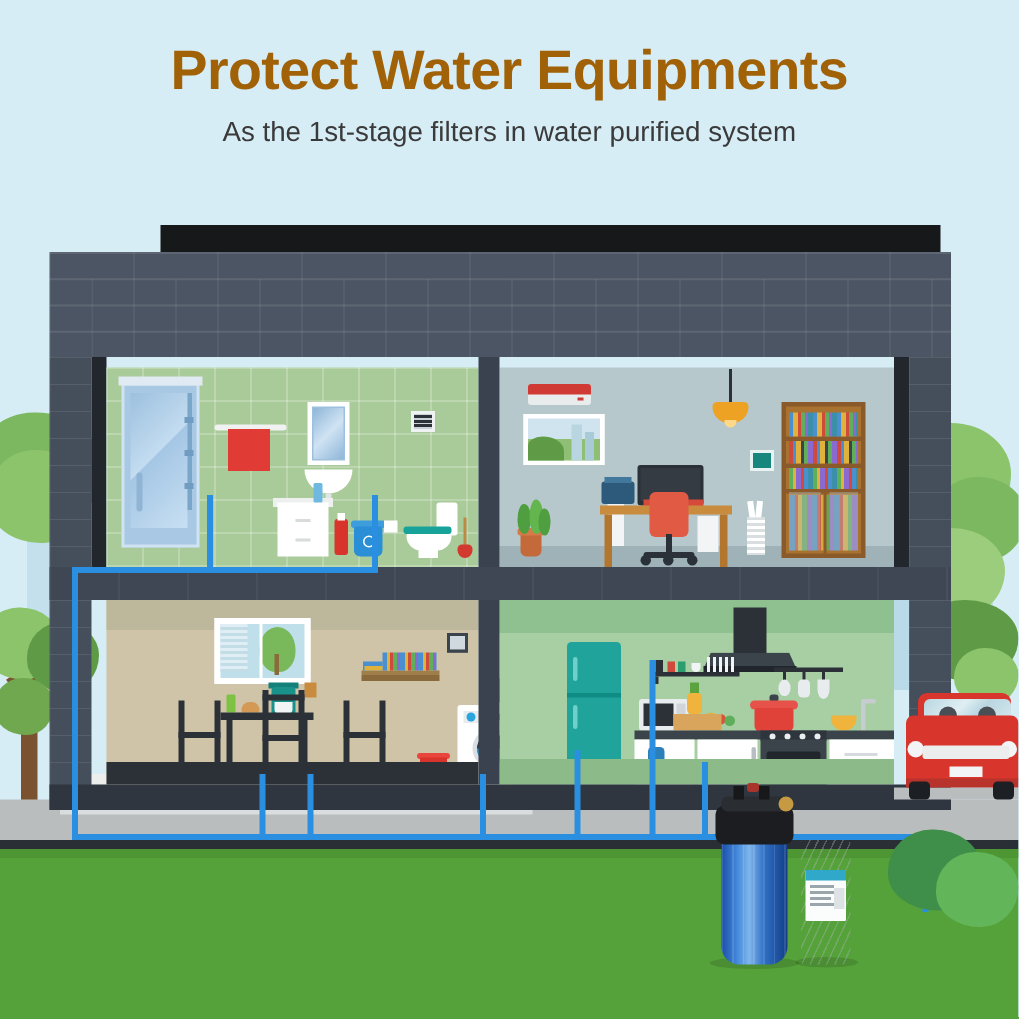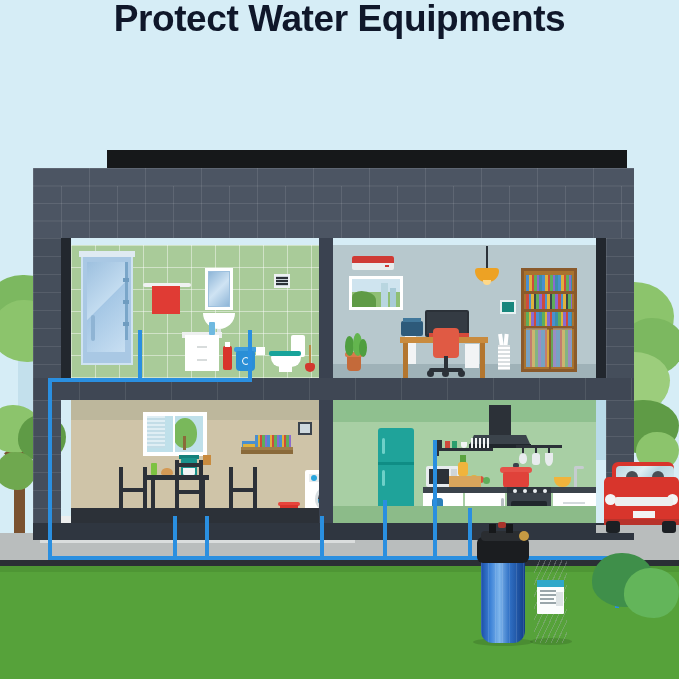--- a/index.html
+++ b/index.html
@@ -7,23 +7,23 @@
     width:679px;height:679px;overflow:hidden;
     font-family:"Liberation Sans", sans-serif;
     background:#d6edf6;position:relative;
   }
   #stage{position:absolute;inset:0;width:679px;height:679px;}
   .abs{position:absolute;}
 
   
   #header{left:0;top:0;width:679px;height:120px;text-align:center;}
   #title{
-    margin:0;
+    margin:0;padding-top:28px;
     font-size:37px;font-weight:bold;letter-spacing:-0.4px;
-    color:#0f172a;line-height:1.05;
+    color:#a16207;line-height:1.05;
   }
   #subtitle{
     margin:0;padding-top:10px;
     font-size:18.5px;color:#3a3a3a;font-weight:normal;
   }
 
   
   #sky{left:0;top:0;width:679px;height:566px;background:#d6edf6;}
   #skyline-a{left:540px;top:300px;width:26px;height:160px;background:#c3e0ec;}
   #skyline-b{left:588px;top:330px;width:18px;height:130px;background:#b9dbe9;}
@@ -298,20 +298,21 @@
   <div class="abs" id="sky"></div>
   <div class="abs" id="skyline-e"></div>
   <div class="abs" id="skyline-a"></div>
   <div class="abs" id="skyline-b"></div>
   <div class="abs" id="skyline-c"></div>
   <div class="abs" id="skyline-spire"></div>
   <div class="abs" id="skyline-d"></div>
 
   <div class="abs" id="header">
     <h1 id="title">Protect Water Equipments</h1>
+    <p id="subtitle">As the 1st-stage filters in water purified system</p>
   </div>
 
   <div class="abs leaf" style="left:-18px;top:275px;width:86px;height:78px;background:#7cb860;"></div>
   <div class="abs leaf" style="left:-8px;top:300px;width:66px;height:62px;background:#8cc46c;"></div>
   <div class="abs trunk" style="left:14px;top:440px;width:11px;height:96px;"></div>
   <div class="abs trunk" style="left:4px;top:448px;width:16px;height:5px;transform:rotate(-36deg);"></div>
   <div class="abs trunk" style="left:22px;top:452px;width:16px;height:5px;transform:rotate(34deg);"></div>
   <div class="abs leaf" style="left:-12px;top:405px;width:52px;height:48px;background:#8cc46c;"></div>
   <div class="abs leaf" style="left:18px;top:415px;width:48px;height:46px;background:#5f9b46;"></div>
   <div class="abs leaf" style="left:-4px;top:452px;width:40px;height:38px;background:#6fa84f;"></div>

